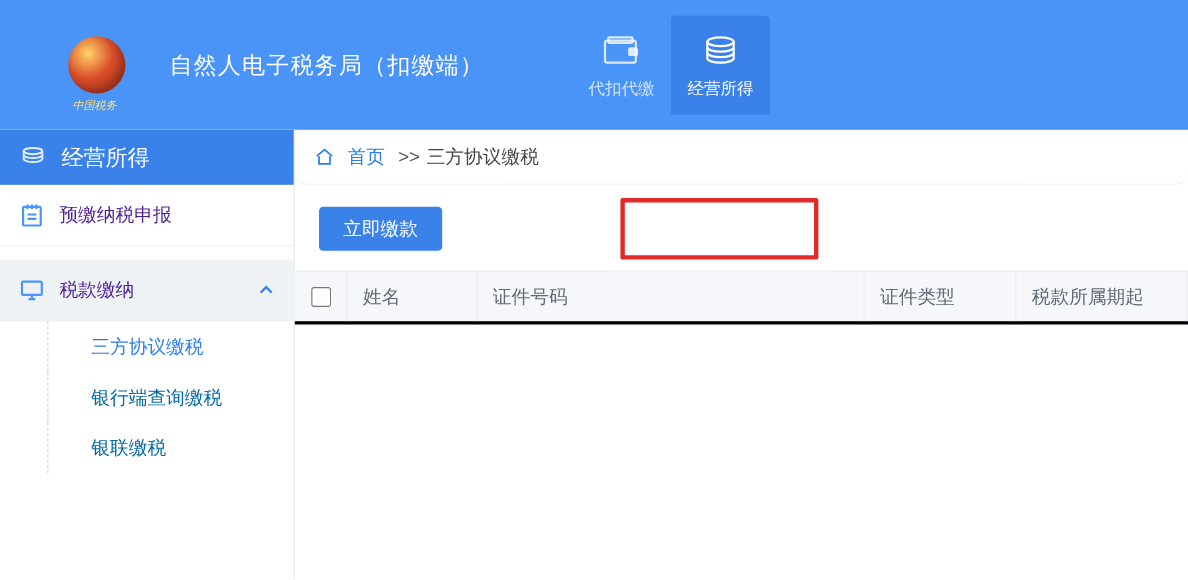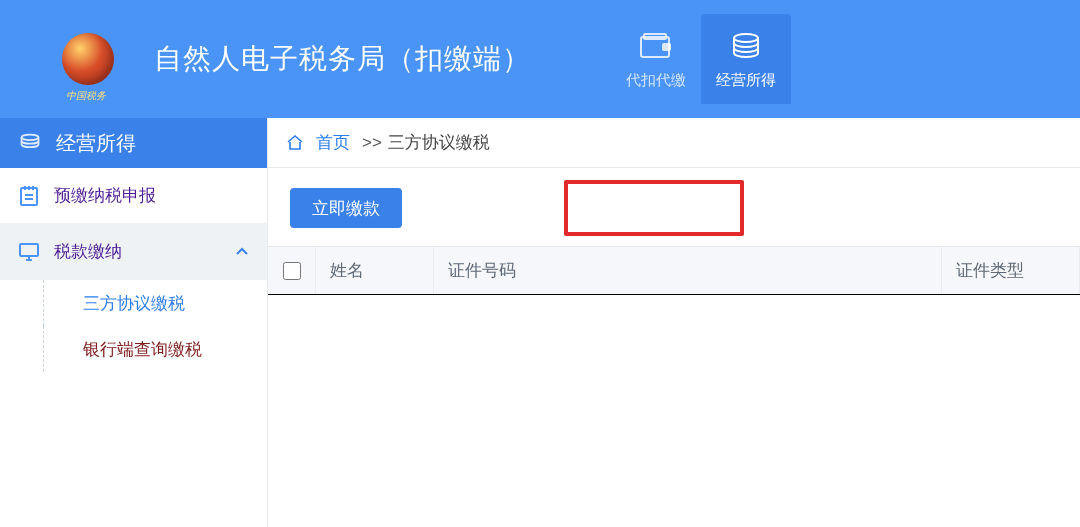--- a/index.html
+++ b/index.html
@@ -21,21 +21,21 @@
       box-shadow: inset -4px -4px 8px rgba(0,0,0,.25);
       margin-right: 10px;
       display: flex;
       flex-direction: column;
       align-items: center;
       justify-content: center;
       position: relative;
       margin-left: 42px;
     }
     .logo-text { font-size: 10px; color: #ffe07a; font-style: italic; position: absolute; bottom: -18px; left: 4px; white-space: nowrap; font-family: cursive; }
-    .app-title { font-size: 28px; font-weight: 400; margin-left: 30px; letter-spacing: 1px; }
+    .app-title { font-size: 21px; font-weight: 400; margin-left: 30px; letter-spacing: 1px; }
 
     .top-tabs { display: flex; margin-left: 80px; gap: 0; }
     .top-tab {
       width: 90px;
       display: flex;
       flex-direction: column;
       align-items: center;
       justify-content: center;
       padding: 10px 0 8px;
       cursor: pointer;
@@ -68,31 +68,31 @@
       align-items: center;
       height: 56px;
       padding: 0 18px;
       font-size: 17px;
       color: #4c1d95;
       border-bottom: 1px solid #eef0f2;
       cursor: pointer;
       position: relative;
     }
     .nav-item .icon { margin-right: 14px; color: #4a94f8; width: 22px; display: flex; justify-content: center; }
-    .nav-item.expanded { background: #eef2f5; }
+    .nav-item.expanded { background: #eef2f5; margin-top: 12px; }
     .nav-item .chevron { margin-left: auto; color: #3a82ea; }
 
     .subnav { padding-left: 0; }
     .sub-item {
       display: flex;
       align-items: center;
       height: 46px;
       padding-left: 62px;
       font-size: 17px;
-      color: #7f1d1d;
+      color: #0369a1;
       cursor: pointer;
       position: relative;
       border-left: 3px solid transparent;
       margin-left: 18px;
     }
     .sub-item::before {
       content: "";
       position: absolute;
       left: 22px;
       top: 0;
@@ -105,20 +105,21 @@
     .main { flex: 1; display: flex; flex-direction: column; min-width: 0; }
 
     .breadcrumb {
       height: 50px;
       display: flex;
       align-items: center;
       padding: 0 18px;
       font-size: 17px;
       color: #444;
       border-bottom: 1px solid #e6e8eb;
+      border-radius: 11px;
     }
     .breadcrumb .home-icon { color: #2b7de9; margin-right: 6px; }
     .breadcrumb .home-link { color: #2b7de9; cursor: pointer; margin: 0 6px; }
     .breadcrumb .sep { margin: 0 6px; color: #555; }
 
     .toolbar { display: flex; gap: 2px; padding: 20px 22px 18px; position: relative; }
     .btn {
       background: #3a82ea;
       color: #fff;
       border: none;
@@ -137,21 +138,21 @@
       left: 296px;
       top: 12px;
       width: 180px;
       height: 56px;
       border-radius: 2px;
       pointer-events: none;
     }
 
     
     .table { border-top: 1px solid #e3e7eb; }
-    .thead { display: flex; background: #f5f7fa; border-bottom: 1px solid #000000; height: 48px; align-items: stretch; font-size: 17px; color: #5d6976; }
+    .thead { display: flex; background: #f5f7fa; border-bottom: 3px solid #000000; height: 48px; align-items: stretch; font-size: 17px; color: #5d6976; }
     .th { display: flex; align-items: center; padding: 0 14px; border-right: 1px solid #e9edf1; white-space: nowrap; }
     .th.checkbox { width: 48px; justify-content: center; }
     .th.name { width: 118px; }
     .th.doctype { width: 138px; }
     .th.docno { flex: 1; min-width: 230px; }
     .th.period-start { width: 156px; }
     .th.period-end  { width: 120px; border-right: none; }
     .thead input[type=checkbox] { width: 18px; height: 18px; }
 
     
@@ -230,20 +231,23 @@
       </span>
     </div>
 
     <div class="subnav">
       <div class="sub-item active">
         <span>三方协议缴税</span>
       </div>
       <div class="sub-item">
         <span>银行端查询缴税</span>
       </div>
+      <div class="sub-item">
+        <span>银联缴税</span>
+      </div>
     </div>
   </div>
 
   <div class="main">
     <div class="breadcrumb">
       <span class="home-icon">
         <svg width="18" height="18" viewBox="0 0 18 18" fill="none" stroke="#2b7de9" stroke-width="1.6">
           <path d="M2 8l7-6 7 6"></path>
             <path d="M4 8v7h10V8"></path>
         </svg>
@@ -259,16 +263,17 @@
     </div>
 
     <div class="table">
       <div class="thead">
         <div class="th checkbox">
           <input type="checkbox" style="">
         </div>
         <div class="th name">姓名</div>
         <div class="th docno">证件号码</div>
         <div class="th doctype">证件类型</div>
+        <div class="th period-start">税款所属期起</div>
       </div>
     </div>
   </div>
 </div>
 
 </body></html>

